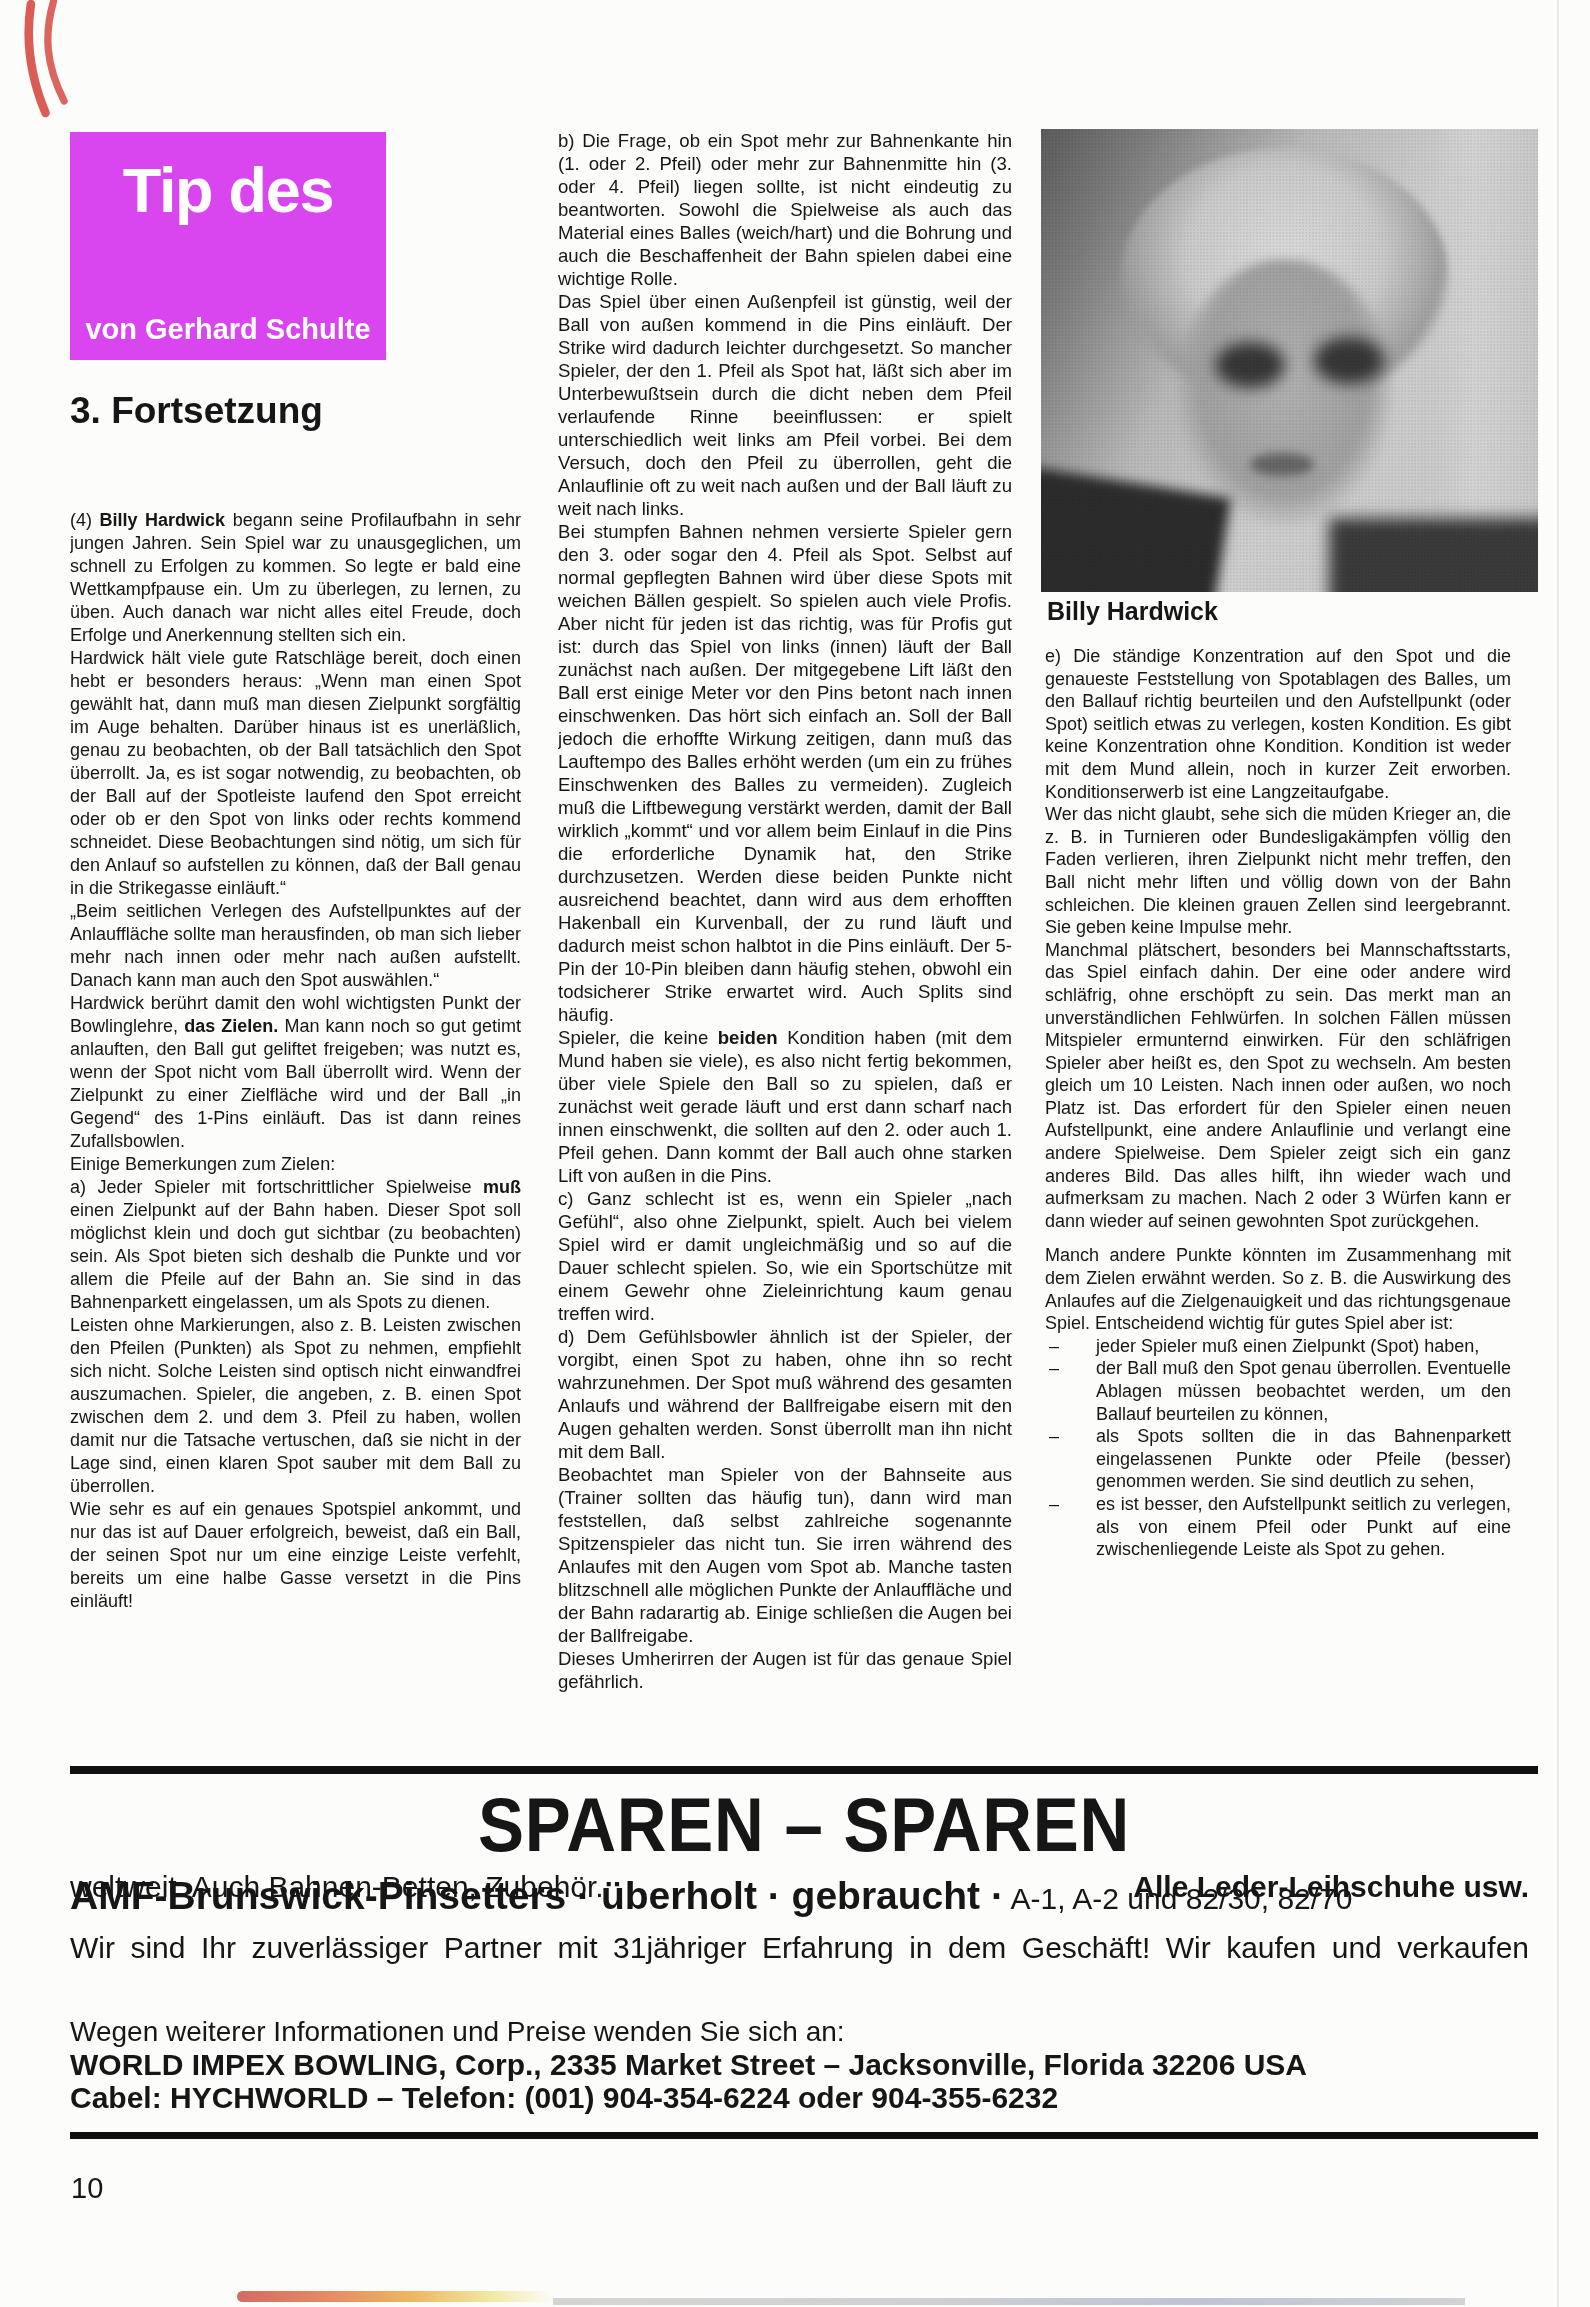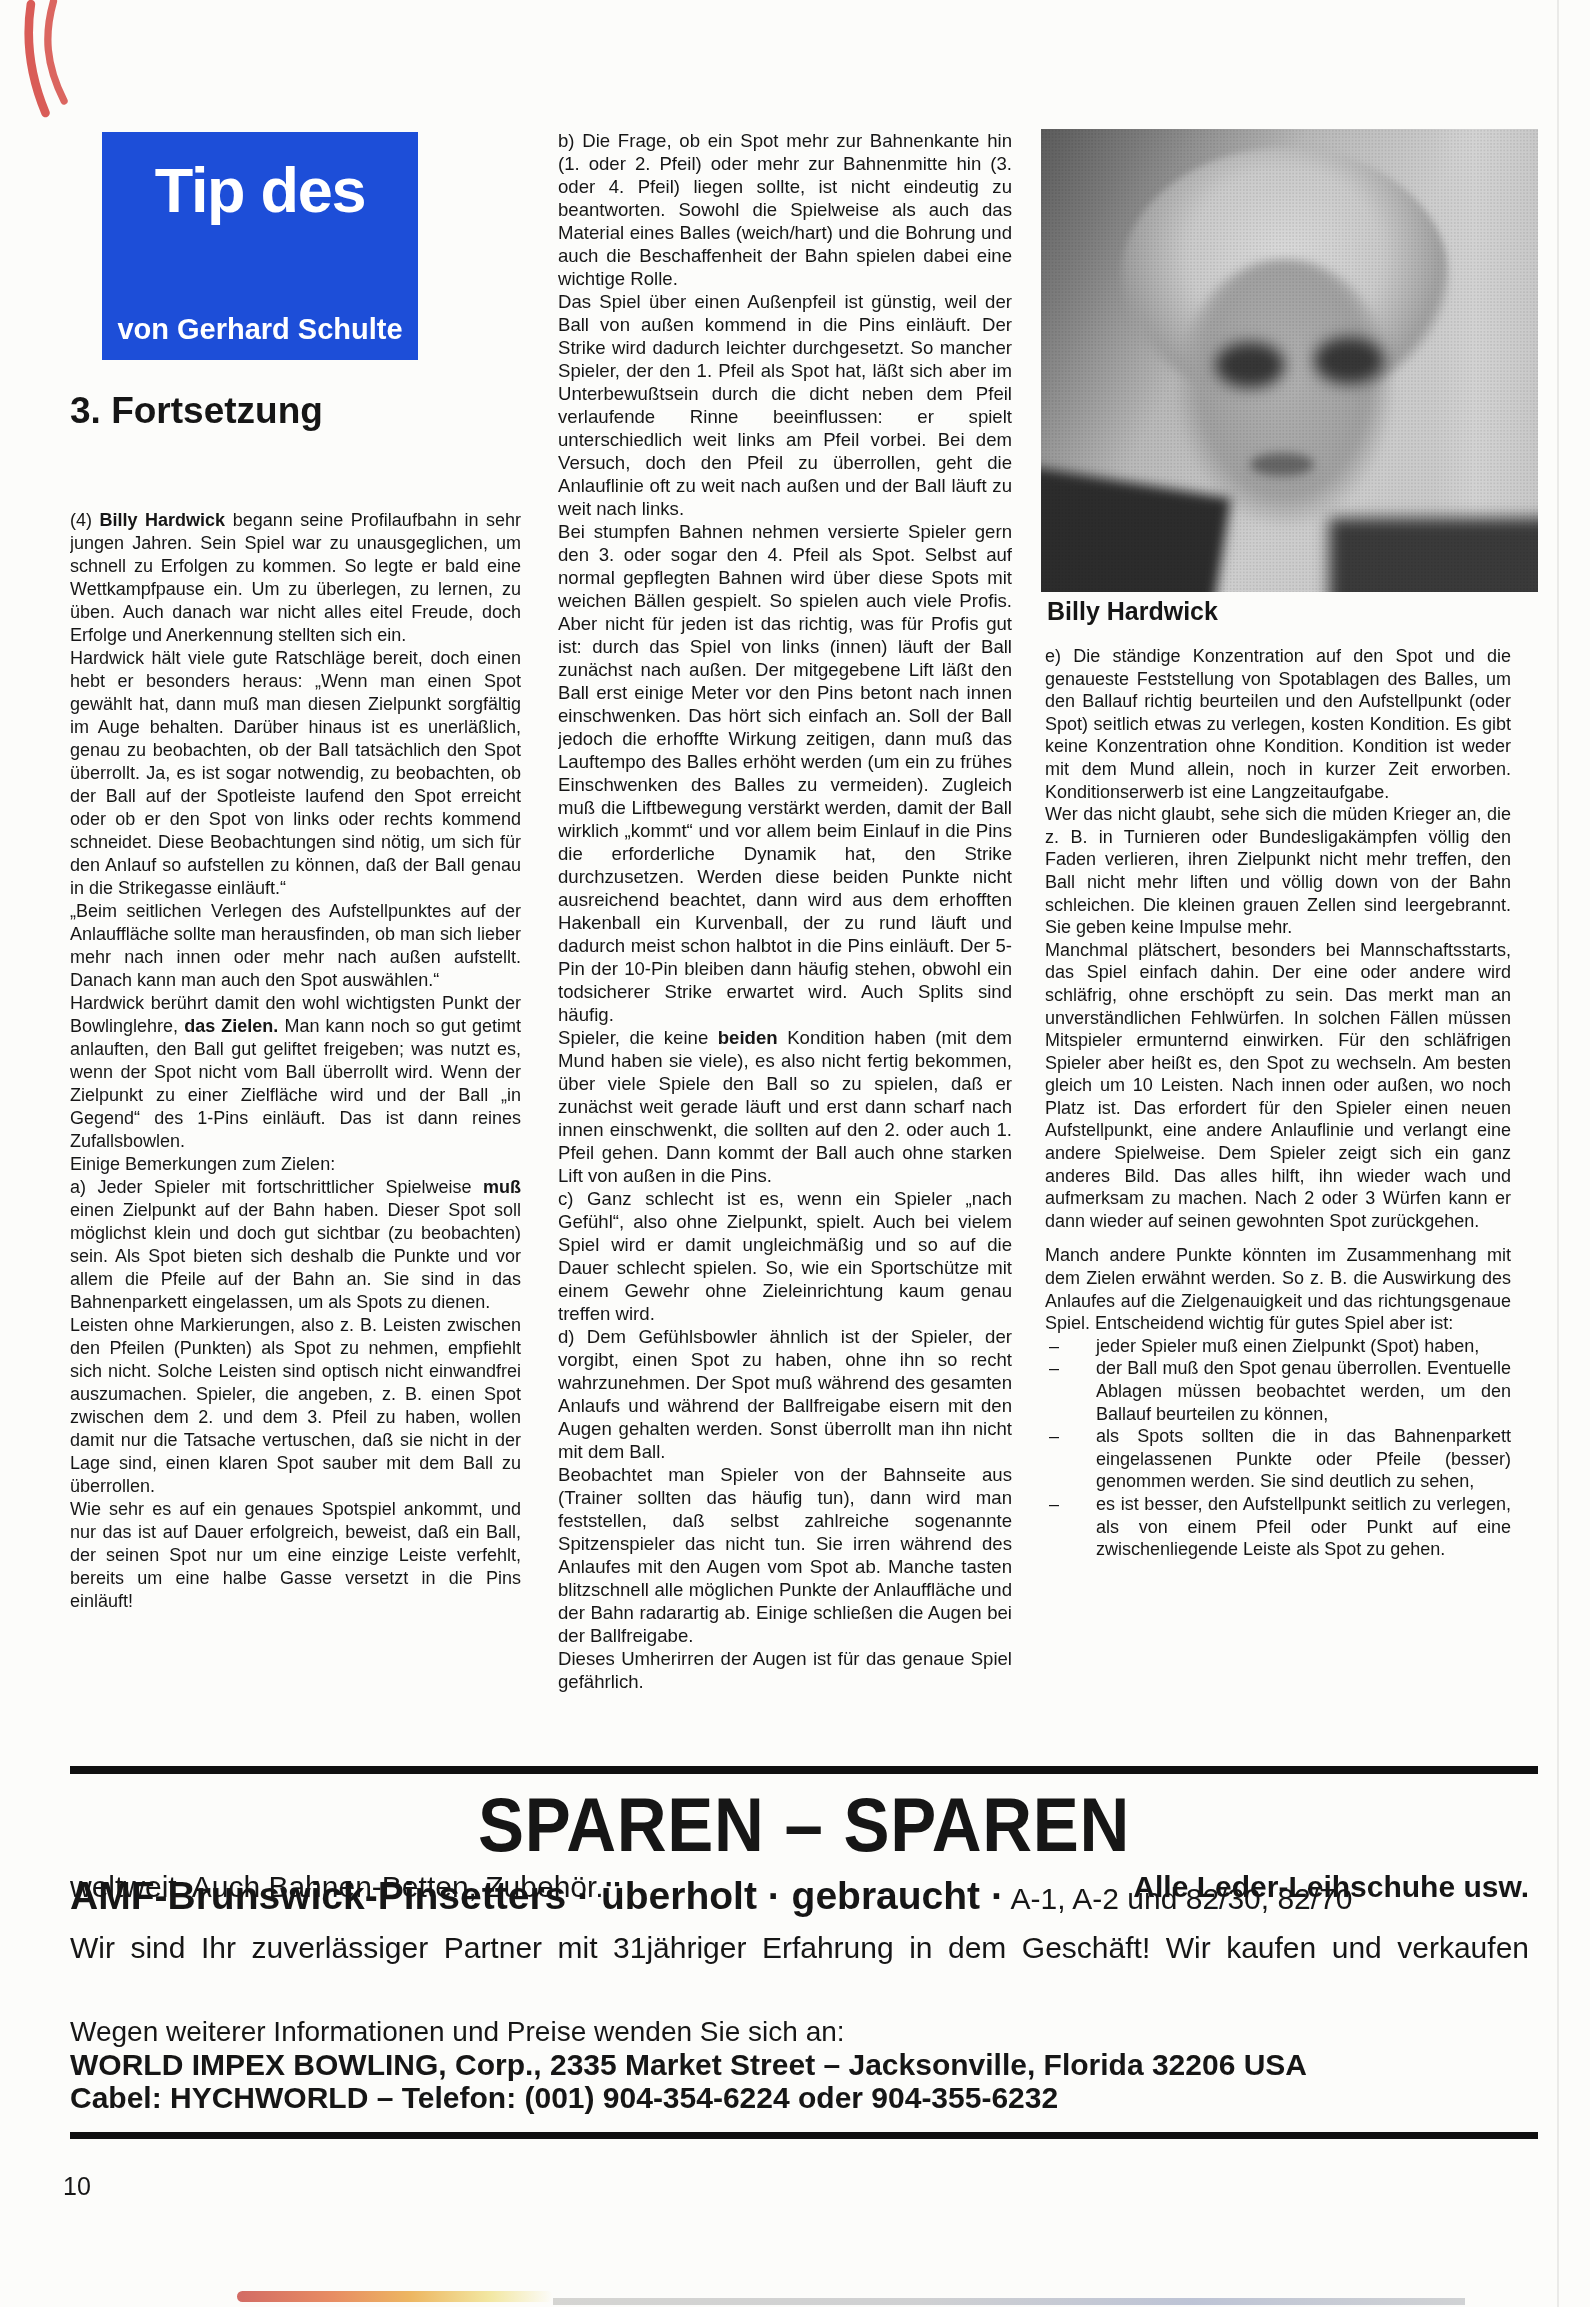--- a/index.html
+++ b/index.html
@@ -1,20 +1,20 @@
 <!DOCTYPE html>
 <html lang="de" style="font-size:10.7px"><head>
 <meta charset="utf-8">
 <style>
   html,body{margin:0;padding:0;background:#d8d8d4;}
   .page{position:relative;width:1591px;height:2307px;background:#fcfcfa;
         font-family:"Liberation Sans",sans-serif;color:#161616;overflow:hidden;}
 
   
-  .masthead{position:absolute;left:70px;top:132px;width:316px;height:228px;background:#1d4ed8;margin-left:32px;}
+  .masthead{position:absolute;left:70px;top:132px;width:316px;height:228px;background:#d946ef;}
   .masthead .t1,.masthead .t2{position:absolute;width:100%;text-align:center;color:#fff;
         font-weight:bold;font-size:63px;letter-spacing:-1.3px;line-height:1;}
   .masthead .t1{top:27px;}
   .masthead .t2{top:105px;}
   .masthead .byline{position:absolute;top:181px;width:100%;text-align:center;color:#fff;
         font-weight:bold;font-size:29px;}
 
   .heading{position:absolute;left:70px;top:390px;font-size:37px;font-weight:bold;letter-spacing:0;}
 
   
@@ -61,21 +61,21 @@
         font-weight:bold;font-size:39px;}
   .ad-line1 .tail{font-weight:normal;font-size:30px;}
   .ad-body1{position:absolute;left:70px;top:1931px;width:1459px;font-size:30px;
         text-align:justify;text-align-last:justify;}
   .ad-body2{position:absolute;left:70px;top:1870px;width:1459px;font-size:30px;
         display:flex;justify-content:space-between;}
   .ad-body2 .rgt{font-weight:bold;}
   .ad-intro{position:absolute;left:70px;top:2016px;font-size:28px;}
   .ad-c1{position:absolute;left:70px;top:2048px;font-size:30px;font-weight:bold;}
   .ad-c2{position:absolute;left:70px;top:2081px;font-size:30px;font-weight:bold;}
-  .pagenum{position:absolute;left:63px;top:2172px;font-size:25px;text-align:center;}
+  .pagenum{position:absolute;left:71px;top:2172px;font-size:29px;text-align:center;}
 
   
   .edge-line{position:absolute;left:1557px;top:0;width:2px;height:100%;background:rgba(110,110,110,.12);}
   .pen-mark{position:absolute;left:10.7px;top:0;}
   .streak-left{position:absolute;left:237px;top:2291px;width:316px;height:10.7px;border-radius:5.3px;opacity:.8;
         background:linear-gradient(90deg,#c8473f,#e2703d 30%,#e9a53c 55%,#f0e28c 80%,rgba(255,255,255,0));}
   .streak-right{position:absolute;left:553px;top:2298px;width:912px;height:6.7px;opacity:.4;
         background:linear-gradient(90deg,#9a9a96,#8c8f96 40%,#5f6f9e 70%,#8f949b);}
   b{font-weight:bold;}
 </style>

